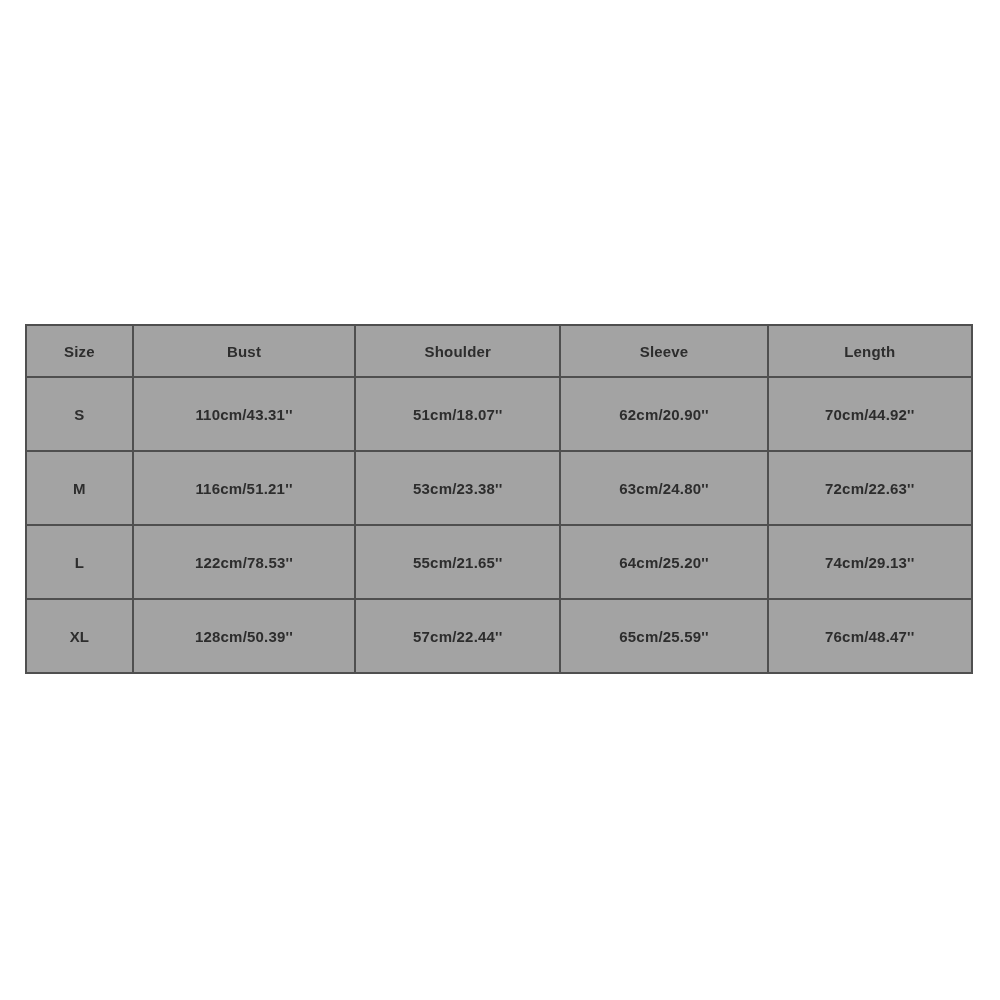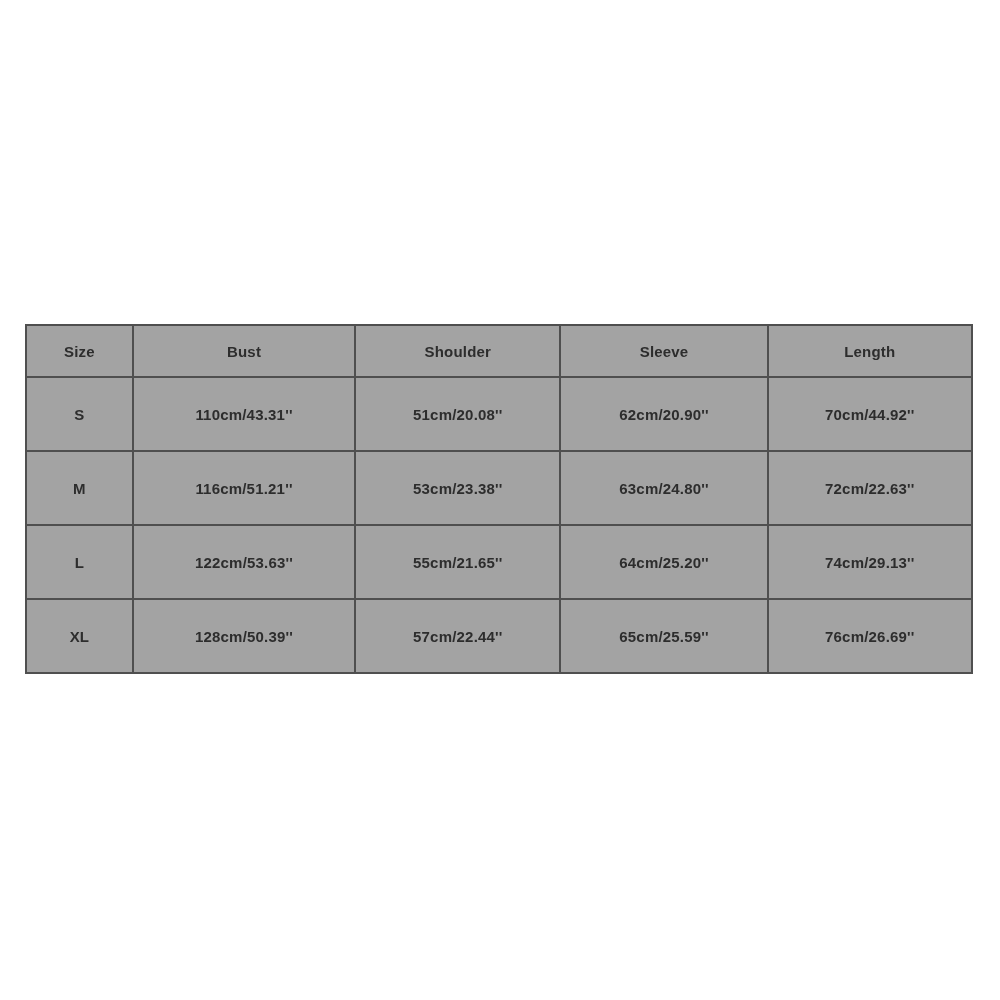--- a/index.html
+++ b/index.html
@@ -58,39 +58,39 @@
       <th>Bust</th>
       <th>Shoulder</th>
       <th>Sleeve</th>
       <th>Length</th>
     </tr>
   </thead>
   <tbody>
     <tr>
       <td>S</td>
       <td>110cm/43.31''</td>
-      <td>51cm/20.08''</td>
+      <td>51cm/18.07''</td>
       <td>62cm/20.90''</td>
       <td>70cm/44.92''</td>
     </tr>
     <tr>
       <td>M</td>
       <td>116cm/51.21''</td>
       <td>53cm/23.38''</td>
       <td>63cm/24.80''</td>
       <td>72cm/22.63''</td>
     </tr>
     <tr>
       <td>L</td>
-      <td>122cm/53.63''</td>
+      <td>122cm/78.53''</td>
       <td>55cm/21.65''</td>
       <td>64cm/25.20''</td>
       <td>74cm/29.13''</td>
     </tr>
     <tr>
       <td>XL</td>
       <td>128cm/50.39''</td>
       <td>57cm/22.44''</td>
       <td>65cm/25.59''</td>
-      <td>76cm/26.69''</td>
+      <td>76cm/48.47''</td>
     </tr>
   </tbody>
 </table>
 
 </body></html>

